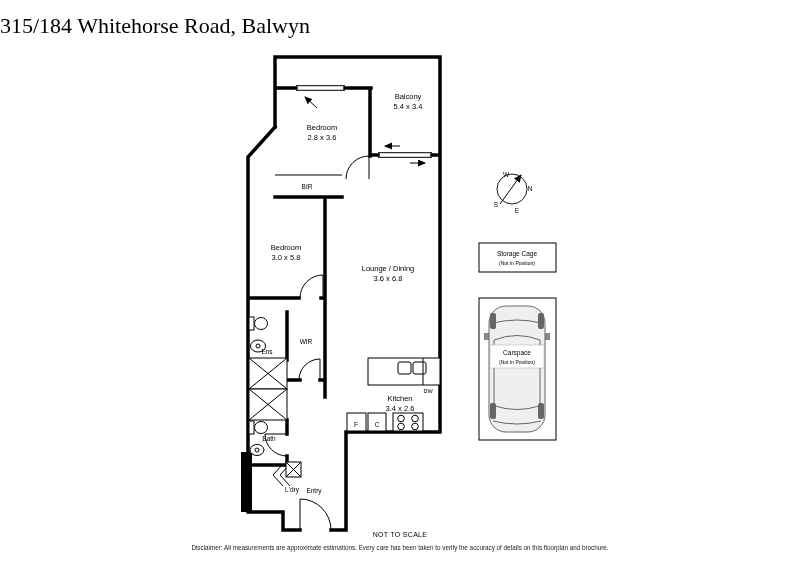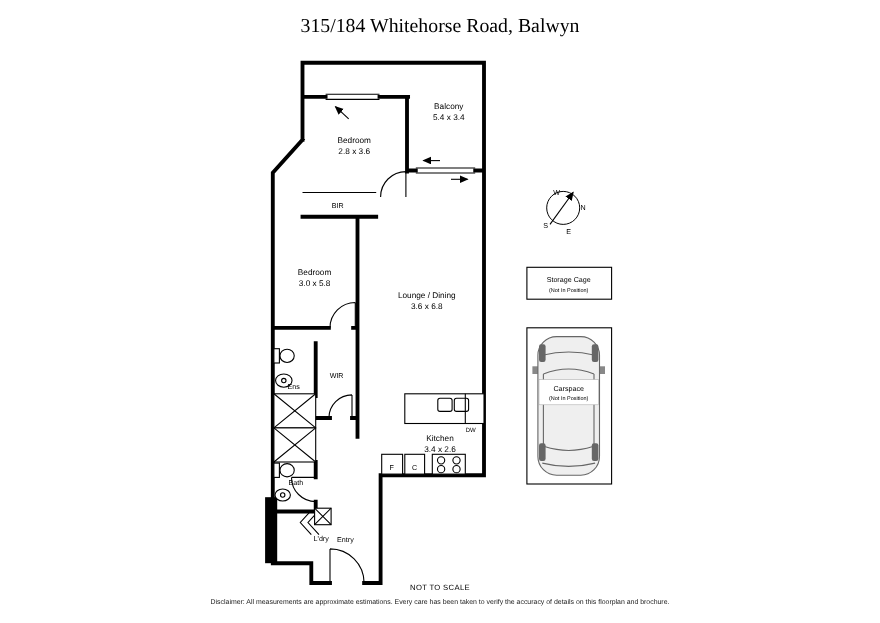--- a/index.html
+++ b/index.html
@@ -1,19 +1,19 @@
 <!DOCTYPE html>
 <html><head>
 <meta charset="utf-8">
 <style>
   html,body{margin:0;padding:0;width:800px;height:566px;background:#fff;overflow:hidden;
     font-family:"Liberation Sans",sans-serif;}
   .page{position:absolute;inset:0;width:800px;height:566px;}
-  .title{position:absolute;top:13px;left:0;width:800px;text-align:center;
-    font-family:"Liberation Serif",serif;font-size:18px;color:#000;}
+  .title{position:absolute;top:13px;left:0;width:800px;
+    font-family:"Liberation Serif",serif;font-size:22px;color:#000;}
   svg.plan{position:absolute;left:0;top:0;}
   svg text{fill:#000;text-anchor:middle;font-family:"Liberation Sans",sans-serif;}
   .t75{font-size:7.5px;}
   .t65{font-size:6.5px;}
   .t55{font-size:5.5px;}
   .t5{font-size:5px;}
   .footer-scale{position:absolute;top:531px;left:0;width:800px;text-align:center;
     font-size:7px;color:#000;letter-spacing:.3px;}
   .footer-disclaimer{position:absolute;top:544px;left:0;width:800px;text-align:center;
     font-size:6.3px;color:#222;}

